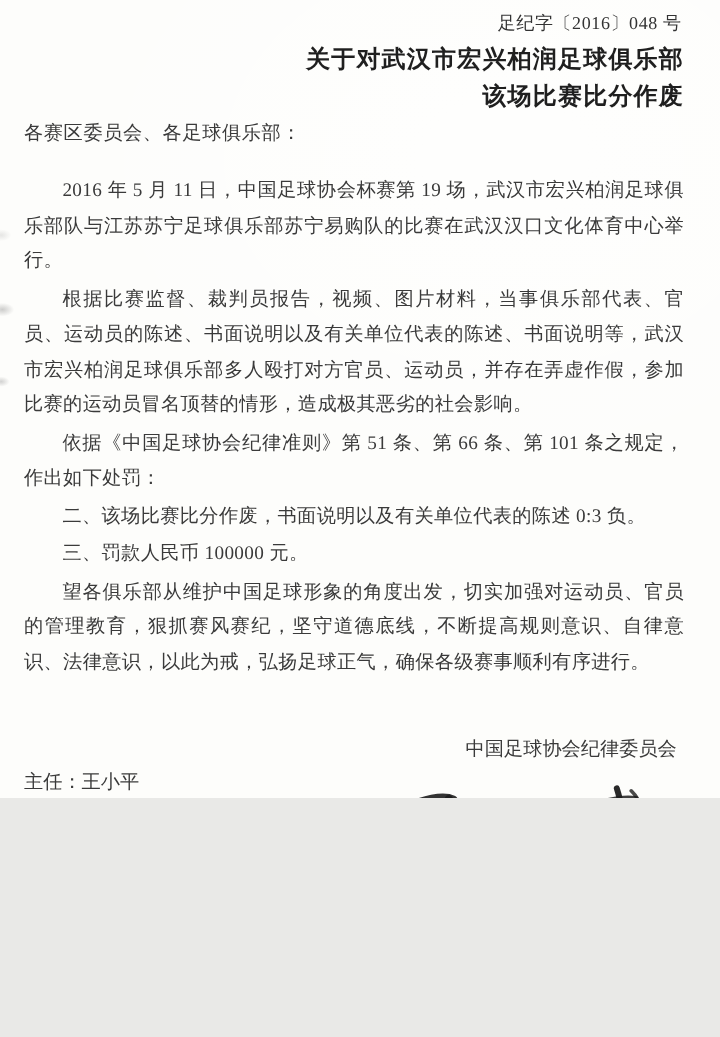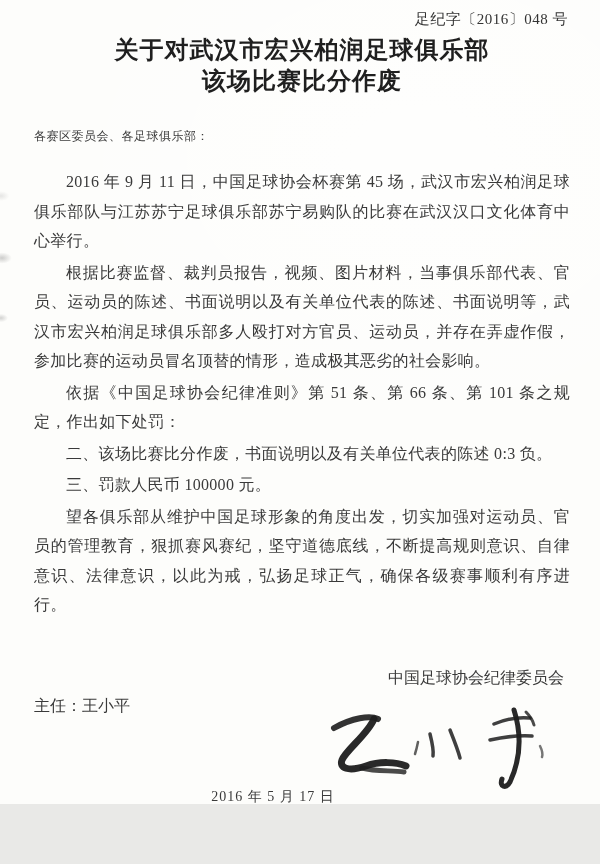--- a/index.html
+++ b/index.html
@@ -9,51 +9,51 @@
     --ink: #1d1d1d;
   }
   html,body{margin:0;padding:0;}
   body{
     width:600px;height:864px;
     background:#e9e9e7;
     font-family:"Liberation Serif","DejaVu Serif",serif;
   }
   .page{
     position:relative;
-    width:600px;height:804px;
+    width:600px;height:665px;
     box-sizing:border-box;
-    padding:10px 30px 0 34px;
+    padding:10px 30px 0 20px;
     background:
       radial-gradient(14px 8px at 2px 258px, rgba(60,60,60,.25), rgba(60,60,60,0) 70%),
       radial-gradient(10px 6px at 1px 318px, rgba(60,60,60,.22), rgba(60,60,60,0) 70%),
       radial-gradient(12px 7px at 1px 196px, rgba(60,60,60,.12), rgba(60,60,60,0) 70%),
       radial-gradient(400px 300px at 70% 20%, rgba(255,255,255,.6), rgba(255,255,255,0)),
       var(--paper);
     color:var(--text);
     overflow:hidden;
   }
   .doc-number{
     text-align:right;
     font-size:15px;
     letter-spacing:.5px;
     color:#333;
     padding-right:2px;
   }
   .title{
     margin:6px 0 0 0;
-    text-align:center;
-    font-size:24px;
+    text-align:right;
+    font-size:20px;
     line-height:31px;
     font-weight:700;
     letter-spacing:1px;
     color:var(--title);
   }
   .salutation{
-    margin-top:31px;
-    font-size:12px;
+    margin-top:4px;
+    font-size:16px;
     letter-spacing:.5px;
   }
   .body-text{margin-top:22px;}
   .body-text p{
     margin:0 0 2px 0;
     font-size:16px;
     line-height:29.5px;
     text-indent:2em;
     text-align:justify;
     letter-spacing:.3px;
@@ -93,21 +93,21 @@
 
 <div class="page">
 
   <div class="doc-number">足纪字〔2016〕048 号</div>
 
   <h1 class="title"><span>关于对武汉市宏兴柏润足球俱乐部</span><br><span>该场比赛比分作废</span></h1>
 
   <div class="salutation">各赛区委员会、各足球俱乐部：</div>
 
   <div class="body-text">
-    <p>2016 年 9 月 11 日，中国足球协会杯赛第 45 场，武汉市宏兴柏润足球俱乐部队与江苏苏宁足球俱乐部苏宁易购队的比赛在武汉汉口文化体育中心举行。</p>
+    <p>2016 年 5 月 11 日，中国足球协会杯赛第 19 场，武汉市宏兴柏润足球俱乐部队与江苏苏宁足球俱乐部苏宁易购队的比赛在武汉汉口文化体育中心举行。</p>
     <p>根据比赛监督、裁判员报告，视频、图片材料，当事俱乐部代表、官员、运动员的陈述、书面说明以及有关单位代表的陈述、书面说明等，武汉市宏兴柏润足球俱乐部多人殴打对方官员、运动员，并存在弄虚作假，参加比赛的运动员冒名顶替的情形，造成极其恶劣的社会影响。</p>
     <p>依据《中国足球协会纪律准则》第 51 条、第 66 条、第 101 条之规定，作出如下处罚：</p>
     <p>二、该场比赛比分作废，书面说明以及有关单位代表的陈述 0:3 负。</p>
     <p>三、罚款人民币 100000 元。</p>
     <p>望各俱乐部从维护中国足球形象的角度出发，切实加强对运动员、官员的管理教育，狠抓赛风赛纪，坚守道德底线，不断提高规则意识、自律意识、法律意识，以此为戒，弘扬足球正气，确保各级赛事顺利有序进行。</p>
   </div>
 
   <div class="sign-block">
     <div class="sign-org">中国足球协会纪律委员会</div>
     <div class="sign-title">主任：王小平</div>

